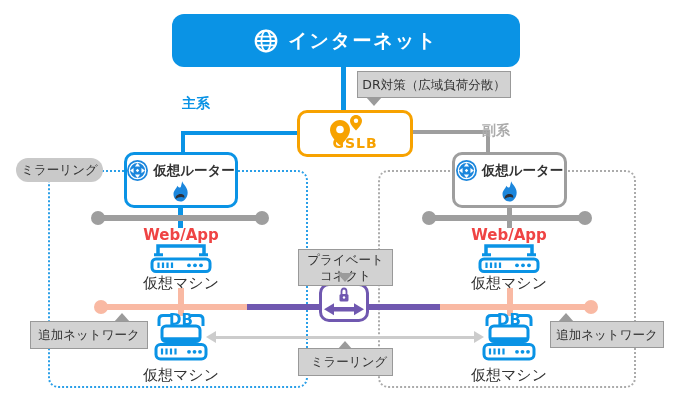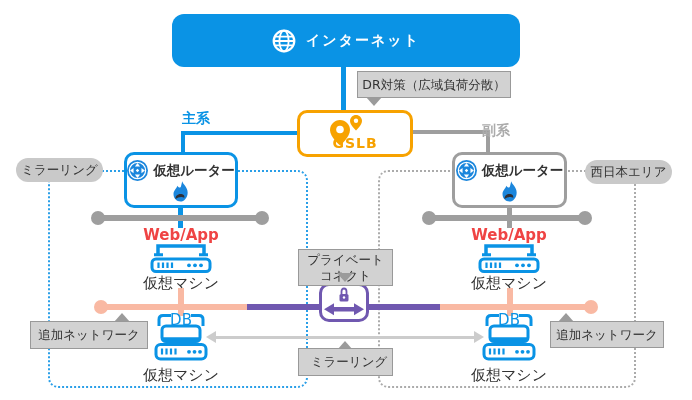--- a/index.html
+++ b/index.html
@@ -2,21 +2,21 @@
 <html><head>
 <meta charset="utf-8">
 <style>
   * { margin:0; padding:0; box-sizing:border-box; }
   body { background:#fff; font-family:"DejaVu Sans","Liberation Sans",sans-serif; }
   .canvas { position:relative; width:692px; height:400px; background:#fff; overflow:hidden; }
   .abs { position:absolute; }
 
   
   .internet { background:#0A93E5; border-radius:12px; display:flex; align-items:center; justify-content:center; gap:10px; }
-  .internet .lbl { color:#fff; font-size:14px; font-weight:bold; letter-spacing:2px; }
+  .internet .lbl { color:#fff; font-size:19px; font-weight:bold; letter-spacing:2px; }
 
   
   .gslb { background:#fff; border:3px solid #F7A200; border-radius:10px; }
   .gslb .lbl { position:absolute; left:0; right:0; bottom:3px; text-align:center; color:#F7A200; font-size:14px; font-weight:bold; letter-spacing:1px; }
 
   
   .route-lbl { font-size:14px; font-weight:bold; text-align:center; }
   .primary { color:#0A93E5; }
   .secondary { color:#ABABAB;margin-top:12px; }
 
@@ -47,21 +47,21 @@
   .router-row .lbl { color:#333; font-size:13.5px; font-weight:bold; }
 
   
   .callout { background:#D2D2D2; border:1px solid #999; color:#333; font-size:12.5px; display:flex; flex-direction:column; align-items:center; justify-content:center; line-height:1.25; text-align:center; }
   .tri-down { width:0; height:0; border-left:8px solid transparent; border-right:8px solid transparent; border-top:9px solid #9B9B9B; }
   .tri-up { width:0; height:0; border-left:8px solid transparent; border-right:8px solid transparent; border-bottom:9px solid #9B9B9B; }
 
   
   .stack-lbl-blue { color:#ef4444; font-size:15px; font-weight:bold; text-align:center; }
   .stack-lbl { color:#333; font-size:15px; text-align:center; }
-  .db-text { position:absolute; top:-1px; left:0; right:0; text-align:center; color:#0A93E5; font-size:15px; font-weight:normal; }
+  .db-text { position:absolute; top:-1px; left:0; right:0; text-align:center; color:#0A93E5; font-size:15px; font-weight:bold; }
 
   
   .pconnect { background:#fff; border:3px solid #7058B0; border-radius:10px; }
 
   
   .mtri-left { width:0; height:0; border-top:6px solid transparent; border-bottom:6px solid transparent; border-right:10px solid #CCCCCC; }
   .mtri-right { width:0; height:0; border-top:6px solid transparent; border-bottom:6px solid transparent; border-left:10px solid #CCCCCC; }
 </style>
 </head>
 <body>
@@ -117,25 +117,24 @@
   <div class="gslb abs" style="left:297px; top:110px; width:116px; height:47px;">
     <svg class="abs" style="left:26px; top:2px;" width="40" height="31" viewBox="0 0 40 31">
       <path d="M30 0 C26.7 0 24 2.7 24 6 C24 10.2 30 15.5 30 15.5 C30 15.5 36 10.2 36 6 C36 2.7 33.3 0 30 0 Z" fill="#F7A200"></path>
       <circle cx="30" cy="5.8" r="2.2" fill="#fff"></circle>
       <path d="M14 5 C8.5 5 4 9.5 4 15 C4 22 14 30.5 14 30.5 C14 30.5 24 22 24 15 C24 9.5 19.5 5 14 5 Z" fill="#F7A200"></path>
       <circle cx="14" cy="14.5" r="3.8" fill="#fff"></circle>
     </svg>
     <span class="lbl">GSLB</span>
   </div>
 
-  <div class="route-lbl primary abs" style="left:171px; top:110px; width:50px;">主系</div>
+  <div class="route-lbl primary abs" style="left:171px; top:95px; width:50px;">主系</div>
   <div class="route-lbl secondary abs" style="left:471px; top:110px; width:50px;">副系</div>
 
   <div class="pill abs" style="left:16px; top:158px; width:87px; height:24px;">ミラーリング</div>
-  <div class="pill abs" style="left:585px; top:160px; width:87px; height:24px;">西日本エリア</div>
 
   <div class="router router-east abs" style="left:124px; top:152px; width:114px; height:56px;">
     <div class="router-row">
       <svg width="21" height="21" viewBox="0 0 24 24">
         <circle cx="12" cy="12" r="12" fill="#1B86DC"></circle>
         <circle cx="12" cy="12" r="9.3" fill="none" stroke="#fff" stroke-width="1.4"></circle>
         <path d="M12 3.5 L15 7.5 L9 7.5 Z M12 20.5 L15 16.5 L9 16.5 Z M3.5 12 L7.5 9 L7.5 15 Z M20.5 12 L16.5 9 L16.5 15 Z" fill="#fff"></path>
         <rect x="10.6" y="10.6" width="2.8" height="2.8" fill="#fff" transform="rotate(45 12 12)"></rect>
       </svg>
       <span class="lbl">仮想ルーター</span>

